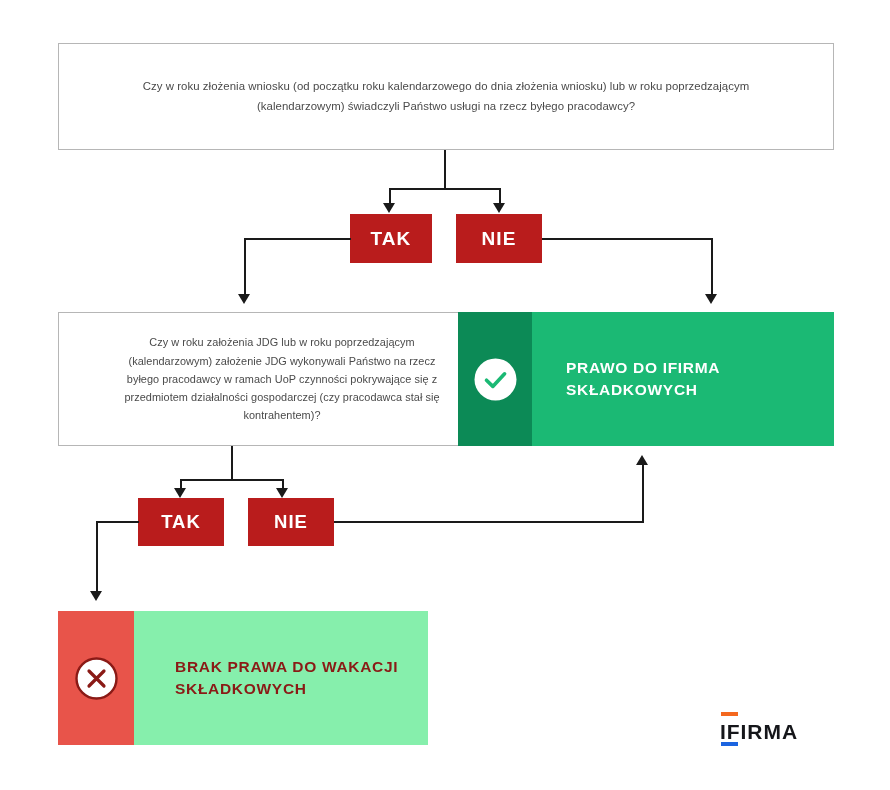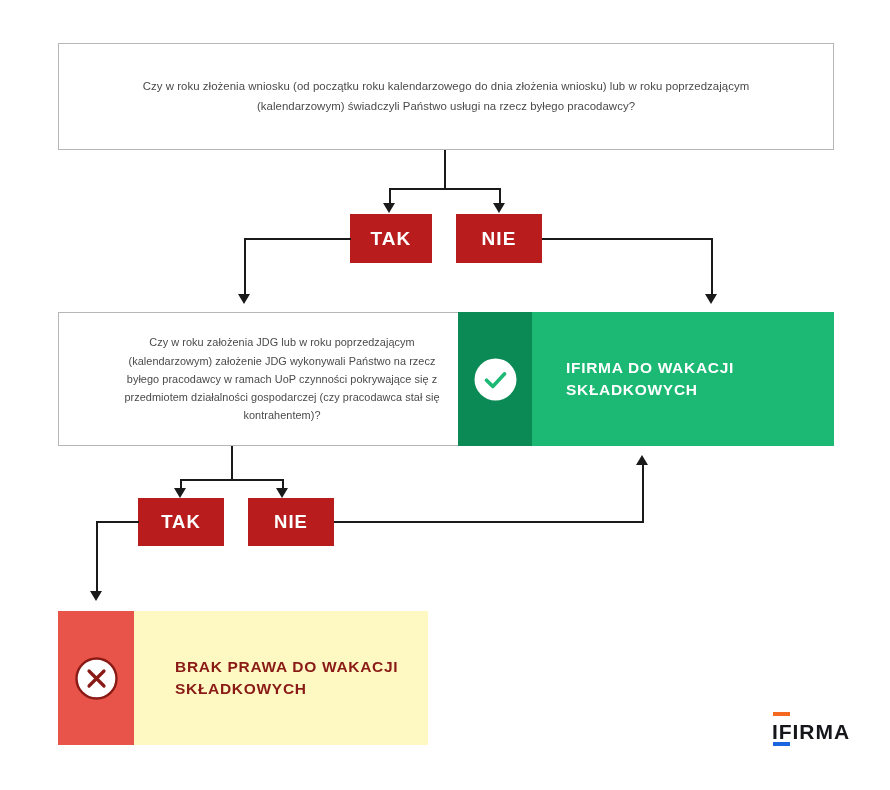--- a/index.html
+++ b/index.html
@@ -74,40 +74,40 @@
     letter-spacing: .045em;
   }
 
   #res-green { left: 458px; top: 312px; width: 376px; height: 134px; }
   #res-green .iconpane { width: 74px; background: #0c8a56; }
   #res-green .body { background: #1bb974; }
   #res-green .rtitle { color: #ffffff; }
 
   #res-red { left: 58px; top: 611px; width: 370px; height: 134px; }
   #res-red .iconpane { width: 76px; background: #e8544a; }
-  #res-red .body { background: #fef9c3; padding-left: 41px; }
+  #res-red .body { background: #86efac; padding-left: 41px; }
   #res-red .rtitle { color: #8a1a16; }
 
   .badge { width: 45px; height: 45px; border-radius: 50%; display:block; }
 
   
   .ln { position: absolute; background: #1a1a1a; }
   .ln.v { width: 2px; }
   .ln.h { height: 2px; }
   .arrow-d, .arrow-u {
     position: absolute;
     width: 0; height: 0;
     border-left: 6.5px solid transparent;
     border-right: 6.5px solid transparent;
   }
   .arrow-d { border-top: 10px solid #1a1a1a; }
   .arrow-u { border-bottom: 10px solid #1a1a1a; }
 
   
-  #logo { position: absolute; left: 772px; top: 712px; width: 82px; height: 34px; }
+  #logo { position: absolute; left: 720px; top: 712px; width: 82px; height: 34px; }
   #logo .wordmark {
     font-size: 21px; font-weight: bold; letter-spacing: .045em;
     color: #15161a; line-height: 1; position:absolute; left:0; top: 9px;
   }
   #logo .bar-top {
     position: absolute; left: 1px; top: 0px; width: 17px; height: 4px; background: #f4681f;
   }
   #logo .bar-bottom {
     position: absolute; left: 1px; top: 30px; width: 17px; height: 4px; background: #1b64e0;
   }
@@ -151,21 +151,21 @@
   </div>
 
   <div class="result" id="res-green">
     <div class="iconpane">
       <svg class="badge" viewBox="0 0 45 45">
         <circle cx="22.5" cy="22.5" r="21" fill="#ffffff"></circle>
         <path d="M13.5 23.2 L19.8 29.4 L31.6 16.8" fill="none" stroke="#1bb974" stroke-width="3.6" stroke-linecap="round" stroke-linejoin="round"></path>
       </svg>
     </div>
     <div class="body">
-      <div class="rtitle">IFIRMA DO WAKACJI SKŁADKOWYCH</div>
+      <div class="rtitle">PRAWO DO IFIRMA SKŁADKOWYCH</div>
     </div>
   </div>
 
   <div class="ln v" style="left:231px; top:446px; height:34px;"></div>
   <div class="ln h" style="left:180px; top:479px; width:104px;"></div>
   <div class="ln v" style="left:180px; top:479px; height:12px;"></div>
   <div class="arrow-d" style="left:173.5px; top:488px;"></div>
   <div class="ln v" style="left:282px; top:479px; height:12px;"></div>
   <div class="arrow-d" style="left:275.5px; top:488px;"></div>
 

